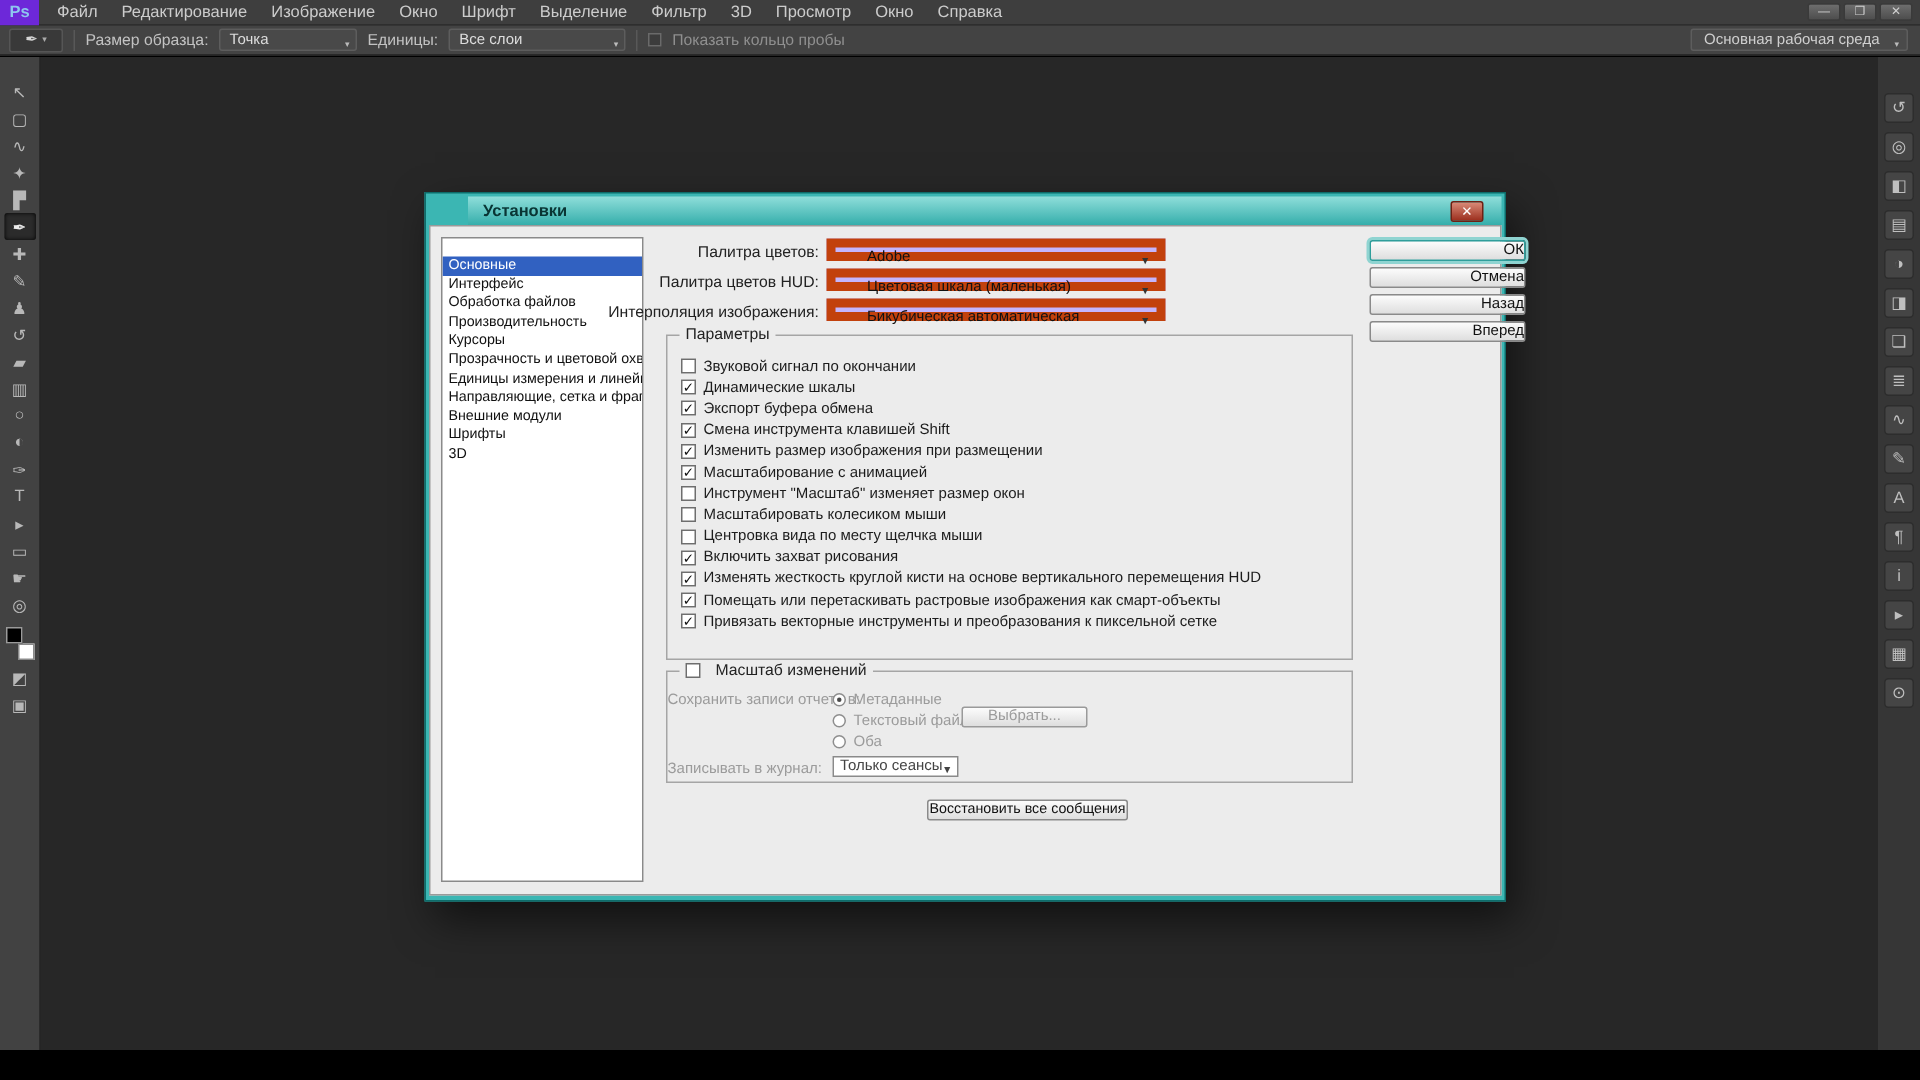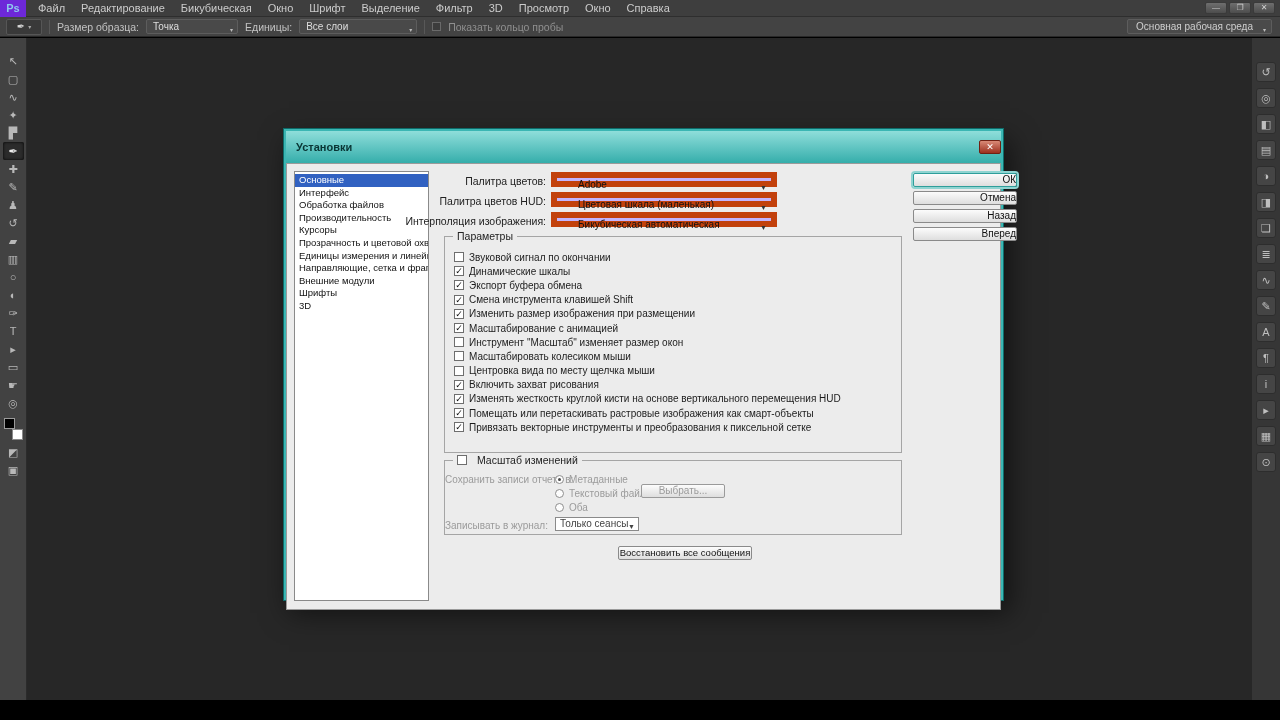--- a/index.html
+++ b/index.html
@@ -48,29 +48,29 @@
   
   .canvas{position:absolute;left:27px;top:38px;right:28px;bottom:20px;background:#272727;}
   .panelbar{position:absolute;right:0;top:38px;width:28px;bottom:20px;background:#363636;padding-top:18px;}
   .panel-icon{width:20px;height:20px;margin:6px auto 0;background:#454545;border:1px solid #2d2d2d;
     border-radius:3px;color:#bfbfbf;font-size:11px;line-height:18px;text-align:center;}
   .bottombar{position:absolute;left:0;bottom:0;width:100%;height:20px;background:#000;}
 
   
   .dialog{position:absolute;left:283px;top:128px;width:721px;height:473px;background:#3bb6b3;
     border:1px solid #0d6c6a;padding:2px;box-shadow:6px 12px 26px rgba(0,0,0,0.55);}
-  .titlebar{height:32px;background:linear-gradient(#8fdeda,#35aeab);display:flex;align-items:center;
-    padding:0 0 0 10px;font-size:11px;font-weight:bold;color:#093534;}
+  .titlebar{height:19px;background:linear-gradient(#8fdeda,#35aeab);display:flex;align-items:center;
+    padding:0 12px 0 10px;font-size:11px;font-weight:bold;color:#093534;margin-left:26px;}
   .close-btn{margin-left:auto;width:22px;height:14px;background:linear-gradient(#d98a77,#9c2f1e);
     border:1px solid #6f2013;border-radius:2px;color:#fff;font-size:9px;line-height:12px;
     text-align:center;font-weight:bold;}
   .dialog-body{position:relative;height:447px;background:#ececec;border:1px solid #9a9a9a;font-size:10.5px;color:#1c1c1c;}
 
   .cat-list{position:absolute;left:7px;top:7px;width:135px;height:430px;background:#fff;
-    border:1px solid #8a8a8a;padding-top:2px;font-size:9.5px;overflow:hidden;}
+    border:1px solid #8a8a8a;padding-top:12px;font-size:9.5px;overflow:hidden;}
   .cat{height:12.6px;line-height:12.6px;padding-left:4px;color:#111;white-space:nowrap;}
   .cat.selected{background:#3161c1;color:#fff;}
 
   .sel-label{position:absolute;left:0;width:259px;text-align:right;font-size:10.5px;color:#222;
     height:13px;line-height:13px;white-space:nowrap;}
   .sel-box{position:absolute;left:264px;width:226px;height:15px;background:#c4b5fd;border:6px solid #c2410c;
     font-size:10px;line-height:13px;padding-left:21px;color:#111;white-space:nowrap;}
   .sel-box .arr{position:absolute;right:4px;top:3px;font-size:7px;color:#333;}
 
   .dlg-btn{position:absolute;left:626px;width:104px;height:14px;background:linear-gradient(#fcfcfc,#dedede);
@@ -110,21 +110,21 @@
 </head>
 <body>
 
 <div class="screen">
 
   <div class="menubar">
     <div class="ps-logo">Ps</div>
     <div id="menu-items" style="display:flex;">
         <div class="menu-item">Файл</div>
         <div class="menu-item">Редактирование</div>
-        <div class="menu-item">Бикубическая</div>
+        <div class="menu-item">Изображение</div>
         <div class="menu-item">Окно</div>
         <div class="menu-item">Шрифт</div>
         <div class="menu-item">Выделение</div>
         <div class="menu-item">Фильтр</div>
         <div class="menu-item">3D</div>
         <div class="menu-item">Просмотр</div>
         <div class="menu-item">Окно</div>
         <div class="menu-item">Справка</div>
       </div>
     <div class="win-controls" id="win-controls">

